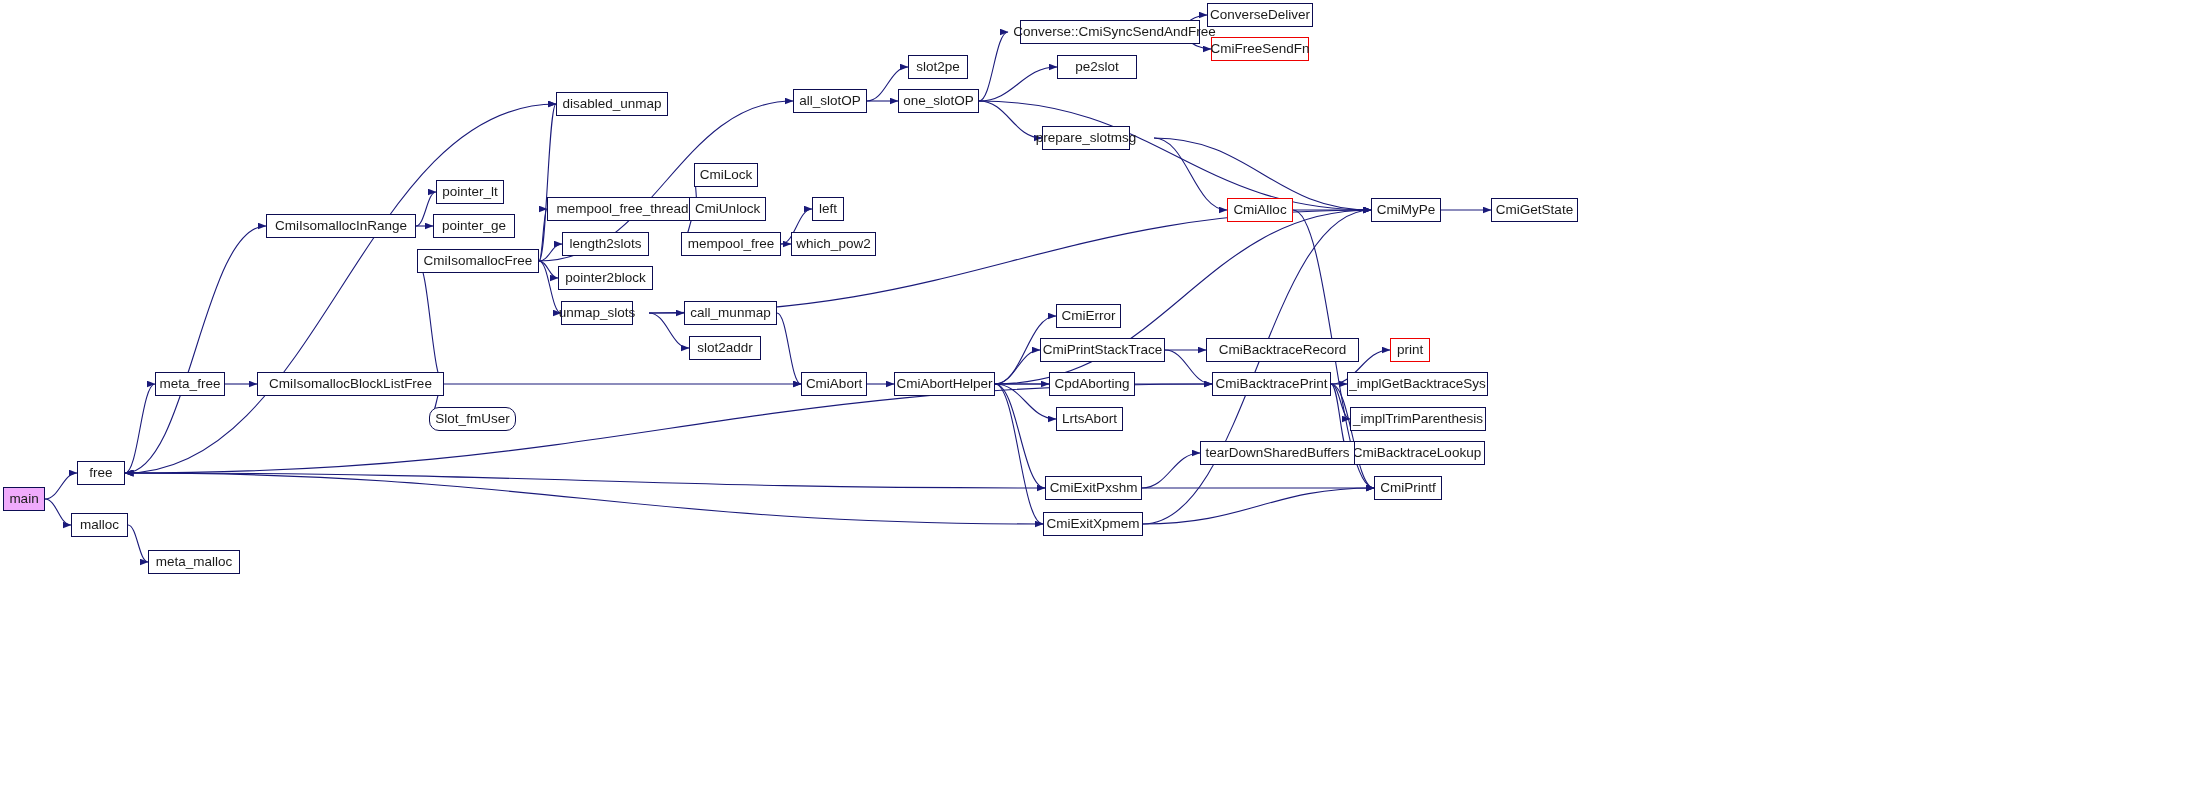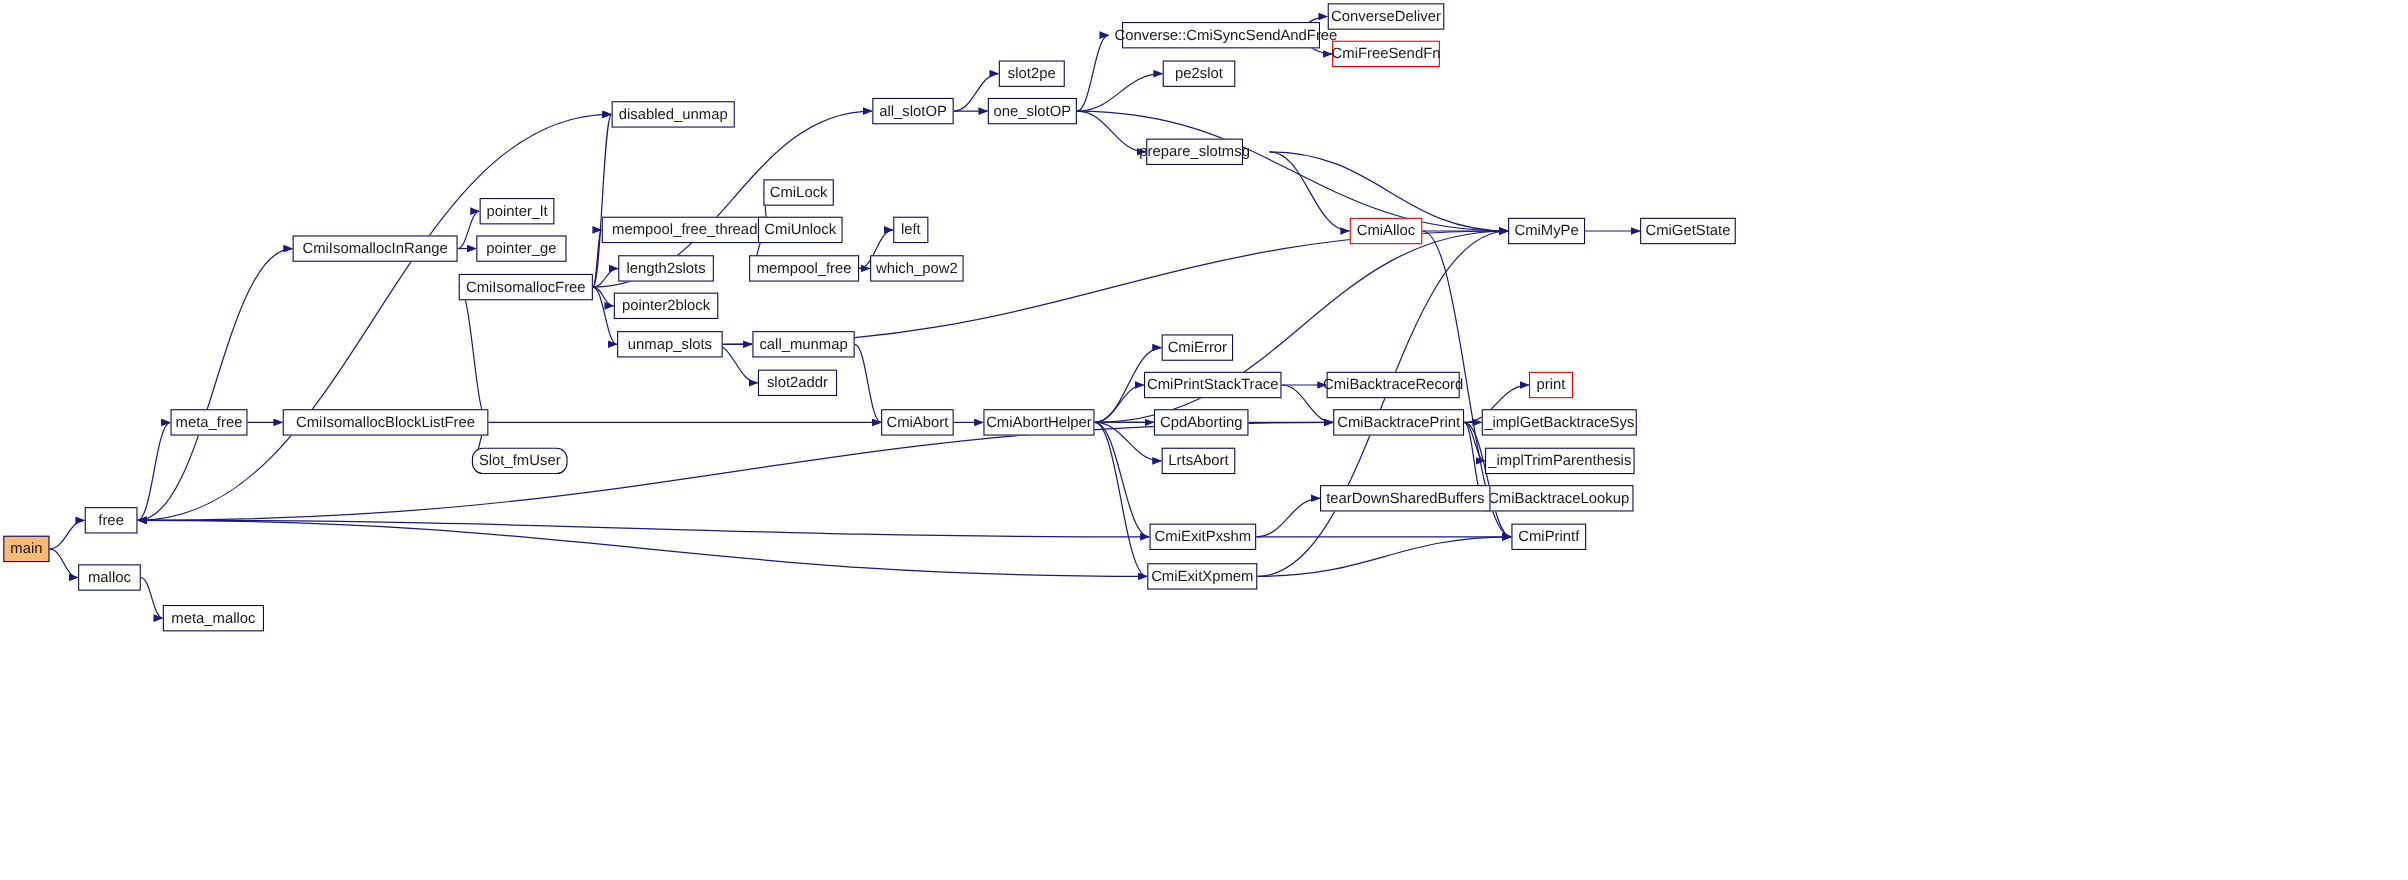--- a/index.html
+++ b/index.html
@@ -4,21 +4,21 @@
 <style>
   html,body{margin:0;padding:0;background:#ffffff;}
   #canvas{position:relative;width:2189px;height:800px;background:#ffffff;
           font-family:"Liberation Sans",sans-serif;overflow:hidden;}
   #edges{position:absolute;left:0;top:0;width:2189px;height:800px;}
   .node{position:absolute;box-sizing:border-box;border:1px solid #0d0d52;
         background:#ffffff;color:#1a1a1a;font-size:13.5px;line-height:1;
         display:flex;align-items:center;justify-content:center;
         white-space:nowrap;padding:0 7px;height:24px;}
   .node.red{border-color:#ee0000;}
-  .node.filled{background:#fdba74;border-color:#0d0d52;}
+  .node.filled{background:#f0abfc;border-color:#0d0d52;}
 </style>
 </head>
 <body>
 
 <div id="canvas">
   <svg id="edges" xmlns="http://www.w3.org/2000/svg">
     <defs>
       <marker id="ah" markerWidth="9" markerHeight="7" refX="8.5" refY="3.5" orient="auto" markerUnits="userSpaceOnUse">
         <path d="M0,0 L9,3.5 L0,7 Z" fill="#1a1a7a"></path>
       </marker>
@@ -96,48 +96,48 @@
       <div class="node" style="left: 148px; top: 550px; width: 92px;">meta_malloc</div>
       <div class="node" style="left: 155px; top: 372px; width: 70px;">meta_free</div>
       <div class="node" style="left: 257px; top: 372px; width: 187px;">CmiIsomallocBlockListFree</div>
       <div class="node" style="left: 429px; top: 407px; width: 87px; border-radius: 10px;">Slot_fmUser</div>
       <div class="node" style="left: 266px; top: 214px; width: 150px;">CmiIsomallocInRange</div>
       <div class="node" style="left: 436px; top: 180px; width: 68px;">pointer_lt</div>
       <div class="node" style="left: 433px; top: 214px; width: 82px;">pointer_ge</div>
       <div class="node" style="left: 417px; top: 249px; width: 122px;">CmiIsomallocFree</div>
       <div class="node" style="left: 562px; top: 232px; width: 87px;">length2slots</div>
       <div class="node" style="left: 558px; top: 266px; width: 95px;">pointer2block</div>
-      <div class="node" style="left: 561px; top: 301px; width: 96px;">unmap_slots</div>
+      <div class="node" style="left: 561px; top: 301px; width: 72px;">unmap_slots</div>
       <div class="node" style="left: 684px; top: 301px; width: 93px;">call_munmap</div>
       <div class="node" style="left: 689px; top: 336px; width: 72px;">slot2addr</div>
       <div class="node" style="left: 547px; top: 197px; width: 151px;">mempool_free_thread</div>
       <div class="node" style="left: 694px; top: 163px; width: 64px;">CmiLock</div>
       <div class="node" style="left: 689px; top: 197px; width: 77px;">CmiUnlock</div>
       <div class="node" style="left: 681px; top: 232px; width: 100px;">mempool_free</div>
       <div class="node" style="left: 812px; top: 197px; width: 32px;">left</div>
       <div class="node" style="left: 791px; top: 232px; width: 85px;">which_pow2</div>
       <div class="node" style="left: 556px; top: 92px; width: 112px;">disabled_unmap</div>
       <div class="node" style="left: 793px; top: 89px; width: 74px;">all_slotOP</div>
       <div class="node" style="left: 898px; top: 89px; width: 81px;">one_slotOP</div>
       <div class="node" style="left: 908px; top: 55px; width: 60px;">slot2pe</div>
-      <div class="node" style="left: 1057px; top: 55px; width: 66px;">pe2slot</div>
+      <div class="node" style="left: 1057px; top: 55px; width: 80px;">pe2slot</div>
       <div class="node" style="left: 1020px; top: 20px; width: 180px; padding-left: 16px;">Converse::CmiSyncSendAndFree</div>
       <div class="node" style="left: 1207px; top: 3px; width: 106px;">ConverseDeliver</div>
       <div class="node red" style="left: 1211px; top: 37px; width: 98px;">CmiFreeSendFn</div>
       <div class="node" style="left: 1042px; top: 126px; width: 88px;">prepare_slotmsg</div>
       <div class="node red" style="left: 1227px; top: 198px; width: 66px;">CmiAlloc</div>
       <div class="node" style="left: 1371px; top: 198px; width: 70px;">CmiMyPe</div>
       <div class="node" style="left: 1491px; top: 198px; width: 87px;">CmiGetState</div>
       <div class="node" style="left: 801px; top: 372px; width: 66px;">CmiAbort</div>
       <div class="node" style="left: 894px; top: 372px; width: 101px;">CmiAbortHelper</div>
       <div class="node" style="left: 1056px; top: 304px; width: 65px;">CmiError</div>
       <div class="node" style="left: 1040px; top: 338px; width: 125px;">CmiPrintStackTrace</div>
       <div class="node" style="left: 1049px; top: 372px; width: 86px;">CpdAborting</div>
       <div class="node" style="left: 1056px; top: 407px; width: 67px;">LrtsAbort</div>
-      <div class="node" style="left: 1206px; top: 338px; width: 121px;">CmiBacktraceRecord</div>
+      <div class="node" style="left: 1206px; top: 338px; width: 153px;">CmiBacktraceRecord</div>
       <div class="node" style="left: 1212px; top: 372px; width: 119px;">CmiBacktracePrint</div>
       <div class="node red" style="left: 1390px; top: 338px; width: 40px;">print</div>
       <div class="node" style="left: 1347px; top: 372px; width: 141px;">_implGetBacktraceSys</div>
       <div class="node" style="left: 1350px; top: 407px; width: 136px;">_implTrimParenthesis</div>
       <div class="node" style="left: 1349px; top: 441px; width: 136px;">CmiBacktraceLookup</div>
       <div class="node" style="left: 1200px; top: 441px; width: 155px;">tearDownSharedBuffers</div>
       <div class="node" style="left: 1045px; top: 476px; width: 97px;">CmiExitPxshm</div>
       <div class="node" style="left: 1043px; top: 512px; width: 100px;">CmiExitXpmem</div>
       <div class="node" style="left: 1374px; top: 476px; width: 68px;">CmiPrintf</div>
     </div>

